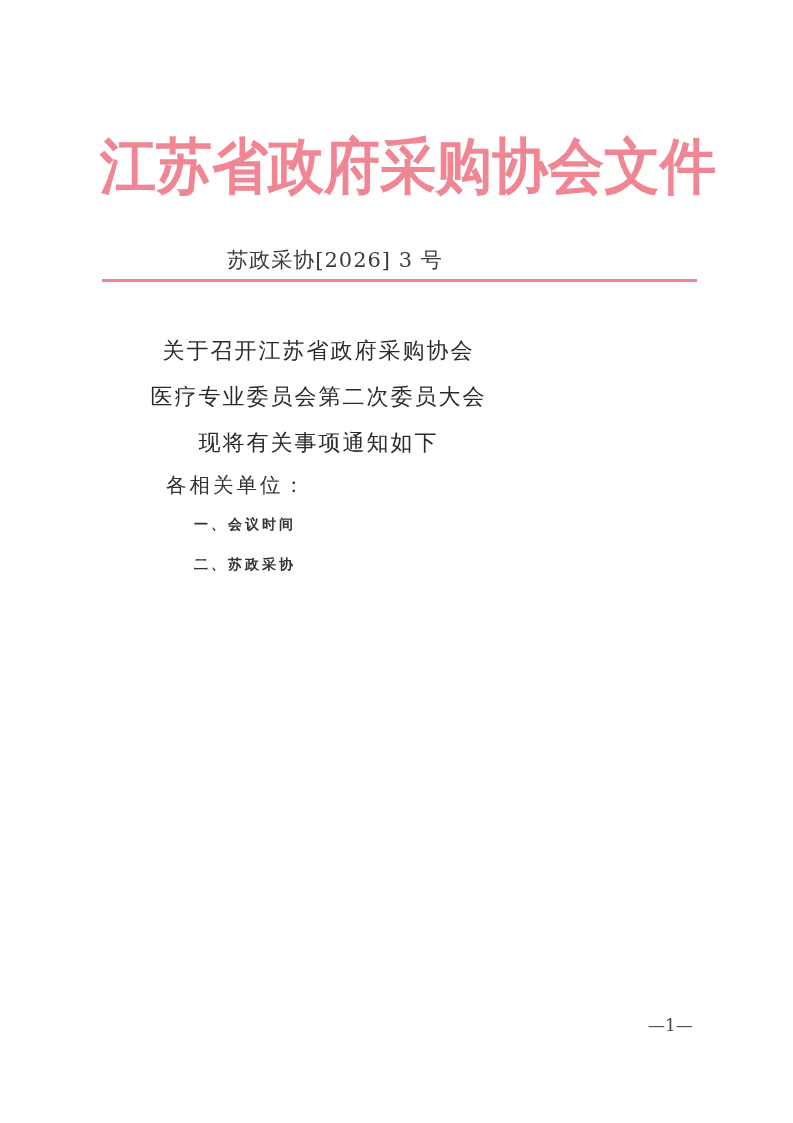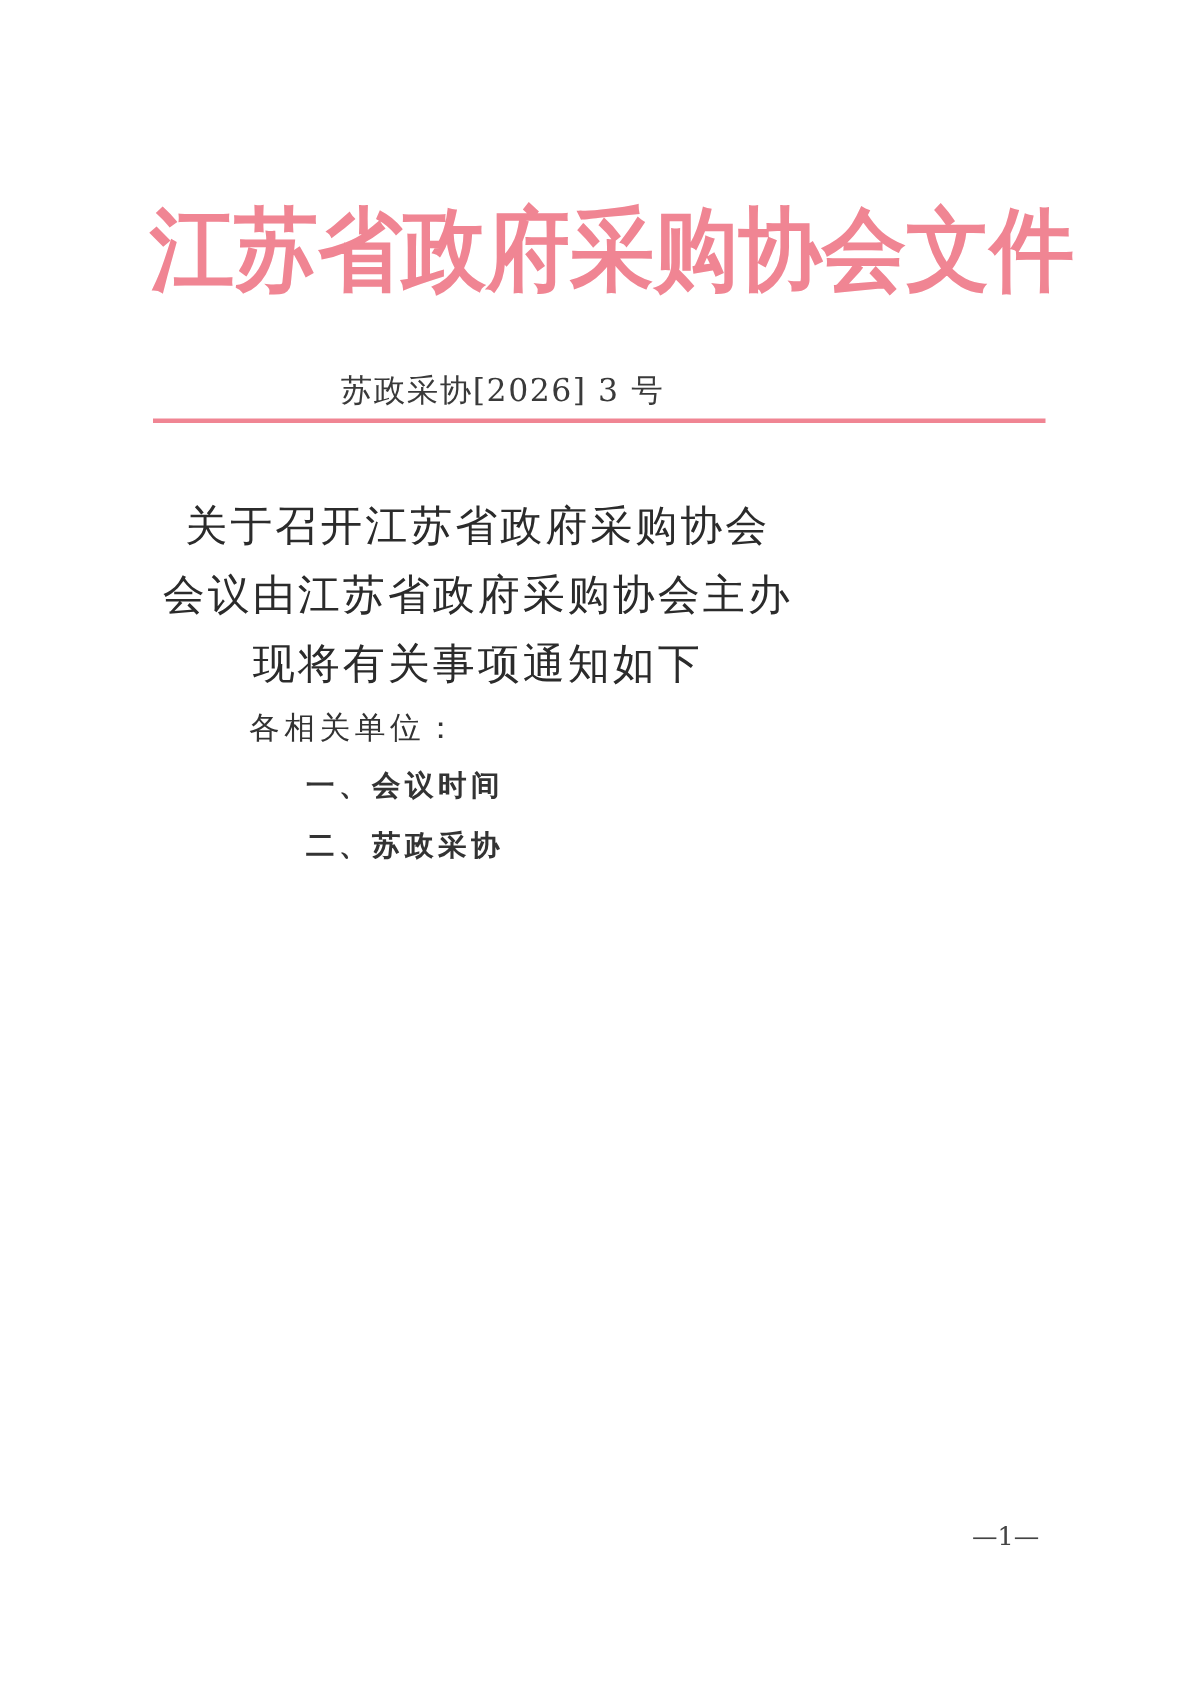--- a/index.html
+++ b/index.html
@@ -8,29 +8,29 @@
   .header-title { position: absolute; left: 100px; top: 136px; width: 596px; height: 64px;
                   display: flex; justify-content: space-between; align-items: center;
                   color: #f08593; font-size: 56px; font-weight: bold; }
   .header-title span { display: inline-block; width: 58px; text-align: center;
                        transform: scaleY(1.08); }
   .doc-number { position: absolute; left: 0; width: 670px; top: 246px; text-align: center;
                 font-size: 21px; color: #3a3a3a; letter-spacing: 1px; }
   .red-rule { position: absolute; left: 102px; top: 279px; width: 595px; height: 3px;
               background: #f08593; }
   .notice-title { position: absolute; left: 0; width: 637px; top: 328px; text-align: center;
-                  font-size: 28px; line-height: 46px; color: #2b2b2b; letter-spacing: 2px; }
+                  font-size: 22px; line-height: 46px; color: #2b2b2b; letter-spacing: 2px; }
   .notice-title div { white-space: nowrap; }
   .body-text { position: absolute; left: 118px; width: 568px; top: 466px;
                font-size: 20.5px; line-height: 39.4px; color: #333; text-align: justify; margin-left: 48px; }
   .body-text p { margin: 0; }
   .indent { text-indent: 2em; }
   .salutation { letter-spacing: 3px; }
   .para { letter-spacing: 4.6px; }
-  .section-h { font-weight: bold; text-indent: 2em; letter-spacing: 3px; font-family: Liberation Serif, serif; font-size: 19px; }
+  .section-h { font-weight: bold; text-indent: 2em; letter-spacing: 3px; font-family: Liberation Sans, sans-serif; font-size: 14px; }
   .page-number { position: absolute; left: 648px; top: 1015px; font-size: 17px; color: #444; }
 </style>
 </head>
 <body>
 
 <div class="header-title">
   <span>江</span>
   <span>苏</span>
   <span>省</span>
   <span>政</span>
@@ -42,21 +42,21 @@
   <span>文</span>
   <span>件</span>
 </div>
 
 <div class="doc-number">苏政采协[2026] 3 号</div>
 
 <div class="red-rule"></div>
 
 <div class="notice-title">
   <div>关于召开江苏省政府采购协会</div>
-  <div>会议由江苏省政府采购协会主办</div>
+  <div>医疗专业委员会第二次委员大会</div>
   <div>现将有关事项通知如下</div>
 </div>
 
 <div class="body-text">
   <p class="salutation">各相关单位：</p>
   <p class="section-h">一、会议时间</p>
   <p class="section-h">二、苏政采协</p>
 </div>
 
 <div class="page-number">—1—</div>

